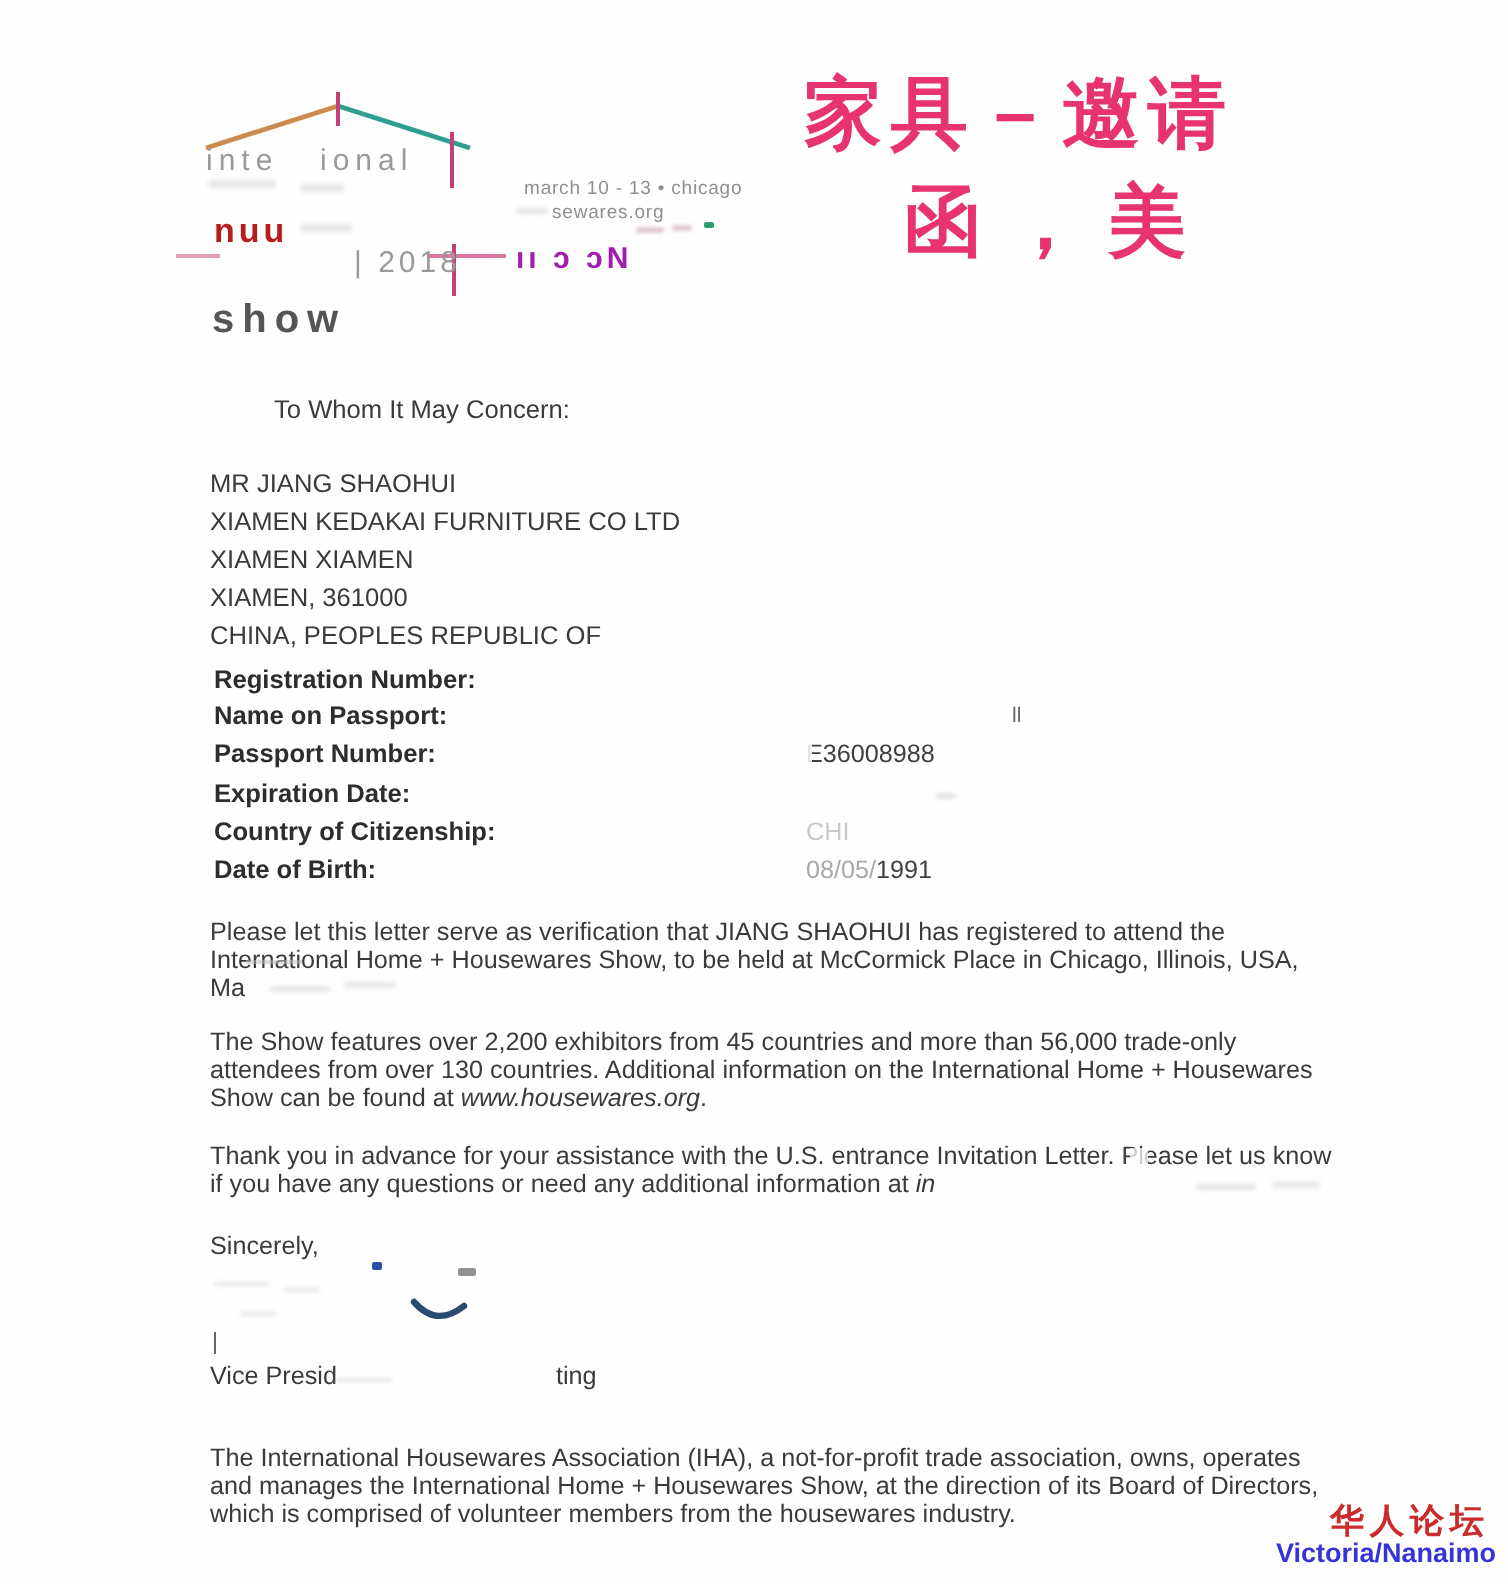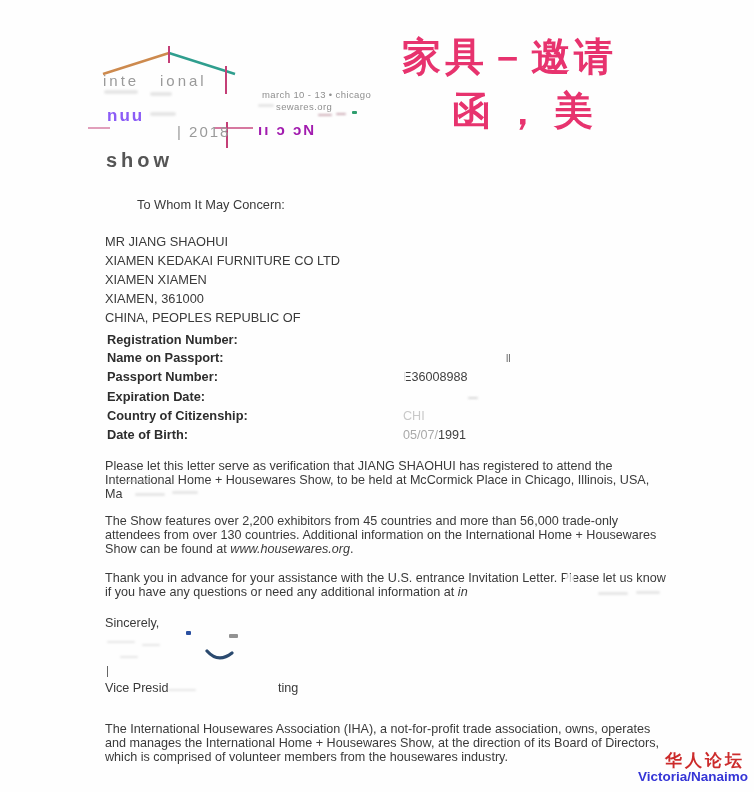--- a/index.html
+++ b/index.html
@@ -14,21 +14,21 @@
   .flabel{font-weight:bold;font-size:12.8px;color:#2d2d2d;}
   .fval{font-size:12.6px;color:#3f3f3f;}
   .faded{color:#a9a9a9;}
   .very-faded{color:#c9c9c9;}
   .italic{font-style:italic;margin-top:26px;}
   
   .logo-word{position:absolute;color:#9a9a9a;font-size:15px;letter-spacing:3px;white-space:nowrap;}
   .logo-show{position:absolute;color:#555;font-size:20px;font-weight:700;letter-spacing:4px;white-space:nowrap;}
   .logo-year{position:absolute;color:#9a9a9a;font-size:15px;letter-spacing:2px;white-space:nowrap;}
   .logo-remnant{position:absolute;color:#a21caf;font-size:15px;font-weight:700;letter-spacing:2px;white-space:nowrap;}
-  .logo-home{position:absolute;color:#8b5cf6;font-size:17px;font-weight:600;letter-spacing:2px;white-space:nowrap;}
+  .logo-home{position:absolute;color:#b91c1c;font-size:17px;font-weight:600;letter-spacing:2px;white-space:nowrap;}
   .logo-date{position:absolute;color:#8f8f8f;font-size:9.5px;letter-spacing:.4px;white-space:nowrap;}
   .pinkbar{position:absolute;background:#c43f77;}
   .smudge{position:absolute;background:#c9c9c9;opacity:.45;filter:blur(1px);border-radius:2px;}
   .smudge-dark{position:absolute;background:#777;opacity:.8;border-radius:1px;}
   
   .cn-title{position:absolute;color:#e7336e;font-weight:700;font-size:39px;white-space:nowrap;font-family:"Liberation Sans",sans-serif;}
   
   .wm1{position:absolute;color:#cc2b2b;font-weight:700;font-size:17px;letter-spacing:3px;font-family:"DejaVu Serif",serif;white-space:nowrap;}
   .wm2{position:absolute;color:#3535d6;font-weight:700;font-size:13.5px;white-space:nowrap;}
 </style>
@@ -86,21 +86,21 @@
   <div class="abs" style="left:401px;top:369px;width:5px;height:14px;background:rgba(254,254,254,.85);"></div>
 
   <div class="line flabel" style="left:107px;top:389px;">Expiration Date:</div>
   <div class="smudge" style="left:468px;top:397px;width:10px;height:2px;opacity:.7;"></div>
 
   <div class="line flabel" style="left:107px;top:408px;">Country of Citizenship:</div>
   <div class="line fval very-faded" style="left:403px;top:409px;text-align:center;">CHI</div>
 
   <div class="line flabel" style="left:107px;top:427px;">Date of Birth:</div>
   <div class="line" style="left:403px;top:428px;">
-    <span class="fval faded">05/07/</span><span class="fval">1991</span>
+    <span class="fval faded">08/05/</span><span class="fval">1991</span>
   </div>
 
   <div class="line" style="left:105px;top:459px;">Please let this letter serve as verification that JIANG SHAOHUI has registered to attend the</div>
   <div class="line" style="left:105px;top:473px;">International Home + Housewares Show, to be held at McCormick Place in Chicago, Illinois, USA,</div>
   <div class="abs" style="left:123px;top:480px;width:28px;height:2px;background:#bbb;opacity:.5;"></div>
   <div class="line" style="left:105px;top:487px;">Ma</div>
   <div class="smudge" style="left:135px;top:493px;width:30px;height:3px;"></div>
   <div class="smudge" style="left:172px;top:491px;width:26px;height:3px;"></div>
 
   <div class="line" style="left:105px;top:514px;">The Show features over 2,200 exhibitors from 45 countries and more than 56,000 trade-only</div>

